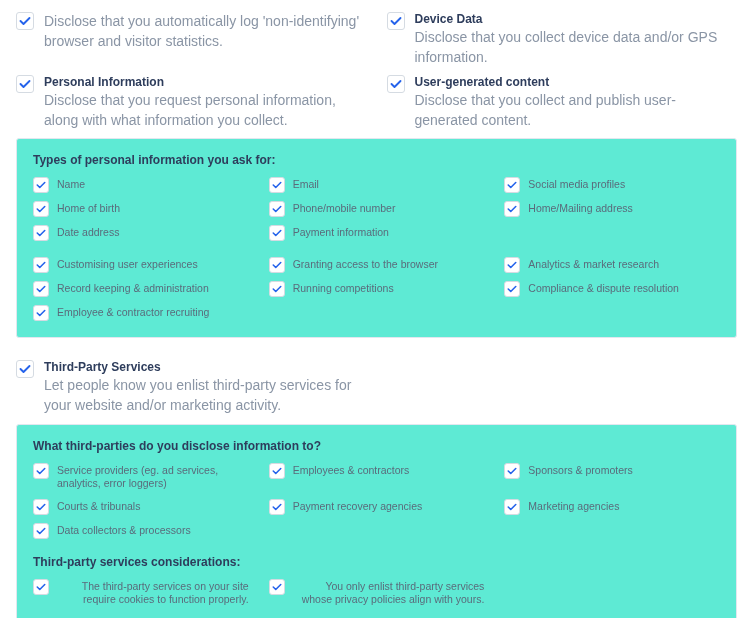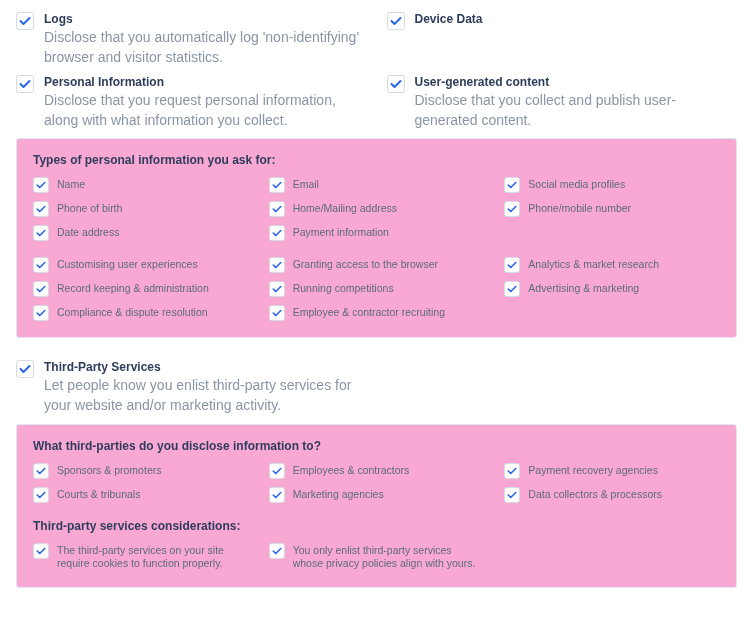--- a/index.html
+++ b/index.html
@@ -44,37 +44,37 @@
   margin-bottom: 2px;
 }
 .top-desc {
   color: #8a95a5;
   font-size: 14px;
   line-height: 1.4;
 }
 .panel {
   border: 1px solid #e2e7ef;
   border-radius: 3px;
-  background: #f9a8d4;
+  background: #5eead4;
   padding: 14px 16px 16px 16px;
   margin-top: 8px;
 }
 .section-title {
   font-weight: 600;
   color: #2e3d5c;
   font-size: 12px;
   margin-bottom: 10px;
 }
 .grid3 {
   display: grid;
   grid-template-columns: 1fr 1fr 1fr;
   gap: 8px 20px;
   margin-bottom: 16px;
 }
-.grid3:last-child { margin-bottom: 0; }
+.grid3:last-child { margin-bottom: 0; text-align: right; }
 .grid-item {
   display: flex;
   gap: 8px;
   align-items: flex-start;
 }
 .grid-item .check-box {
   width: 16px;
   height: 16px;
 }
 .grid-item .check-box svg {
@@ -93,32 +93,32 @@
 <body>
 
 <div class="top-row">
   <div class="top-item">
     <div class="check-box">
       <svg viewBox="0 0 16 16">
           <path d="M2 8l4 4 8-8" stroke="#2563eb" stroke-width="2.5" fill="none" stroke-linecap="round" stroke-linejoin="round"></path>
         </svg>
     </div>
     <div>
-      <div class="top-title">Logs</div>
       <div class="top-desc">Disclose that you automatically log 'non-identifying' browser and visitor statistics.</div>
     </div>
   </div>
   <div class="top-item">
     <div class="check-box">
       <svg viewBox="0 0 16 16">
           <path d="M2 8l4 4 8-8" stroke="#2563eb" stroke-width="2.5" fill="none" stroke-linecap="round" stroke-linejoin="round"></path>
         </svg>
     </div>
     <div>
       <div class="top-title">Device Data</div>
+      <div class="top-desc">Disclose that you collect device data and/or GPS information.</div>
     </div>
   </div>
 </div>
 <div class="top-row">
   <div class="top-item">
     <div class="check-box">
       <svg viewBox="0 0 16 16">
           <path d="M2 8l4 4 8-8" stroke="#2563eb" stroke-width="2.5" fill="none" stroke-linecap="round" stroke-linejoin="round"></path>
         </svg>
     </div>
@@ -166,44 +166,44 @@
           </svg>
         </div>
         <div class="grid-label">Social media profiles</div>
       </div>
       <div class="grid-item">
         <div class="check-box">
           <svg viewBox="0 0 16 16">
             <path d="M2 8l4 4 8-8" stroke="#2563eb" stroke-width="2.5" fill="none" stroke-linecap="round" stroke-linejoin="round"></path>
           </svg>
         </div>
-        <div class="grid-label">Phone of birth</div>
+        <div class="grid-label">Home of birth</div>
+      </div>
+      <div class="grid-item">
+        <div class="check-box">
+          <svg viewBox="0 0 16 16">
+            <path d="M2 8l4 4 8-8" stroke="#2563eb" stroke-width="2.5" fill="none" stroke-linecap="round" stroke-linejoin="round"></path>
+          </svg>
+        </div>
+        <div class="grid-label">Phone/mobile number</div>
       </div>
       <div class="grid-item">
         <div class="check-box">
           <svg viewBox="0 0 16 16">
             <path d="M2 8l4 4 8-8" stroke="#2563eb" stroke-width="2.5" fill="none" stroke-linecap="round" stroke-linejoin="round"></path>
           </svg>
         </div>
         <div class="grid-label">Home/Mailing address</div>
       </div>
       <div class="grid-item">
         <div class="check-box">
           <svg viewBox="0 0 16 16">
             <path d="M2 8l4 4 8-8" stroke="#2563eb" stroke-width="2.5" fill="none" stroke-linecap="round" stroke-linejoin="round"></path>
           </svg>
         </div>
-        <div class="grid-label">Phone/mobile number</div>
-      </div>
-      <div class="grid-item">
-        <div class="check-box">
-          <svg viewBox="0 0 16 16">
-            <path d="M2 8l4 4 8-8" stroke="#2563eb" stroke-width="2.5" fill="none" stroke-linecap="round" stroke-linejoin="round"></path>
-          </svg>
-        </div>
         <div class="grid-label">Date address</div>
       </div>
       <div class="grid-item">
         <div class="check-box">
           <svg viewBox="0 0 16 16">
             <path d="M2 8l4 4 8-8" stroke="#2563eb" stroke-width="2.5" fill="none" stroke-linecap="round" stroke-linejoin="round"></path>
           </svg>
         </div>
         <div class="grid-label">Payment information</div>
       </div>
@@ -241,28 +241,20 @@
         </div>
         <div class="grid-label">Record keeping &amp; administration</div>
       </div>
       <div class="grid-item">
         <div class="check-box">
           <svg viewBox="0 0 16 16">
             <path d="M2 8l4 4 8-8" stroke="#2563eb" stroke-width="2.5" fill="none" stroke-linecap="round" stroke-linejoin="round"></path>
           </svg>
         </div>
         <div class="grid-label">Running competitions</div>
-      </div>
-      <div class="grid-item">
-        <div class="check-box">
-          <svg viewBox="0 0 16 16">
-            <path d="M2 8l4 4 8-8" stroke="#2563eb" stroke-width="2.5" fill="none" stroke-linecap="round" stroke-linejoin="round"></path>
-          </svg>
-        </div>
-        <div class="grid-label">Advertising &amp; marketing</div>
       </div>
       <div class="grid-item">
         <div class="check-box">
           <svg viewBox="0 0 16 16">
             <path d="M2 8l4 4 8-8" stroke="#2563eb" stroke-width="2.5" fill="none" stroke-linecap="round" stroke-linejoin="round"></path>
           </svg>
         </div>
         <div class="grid-label">Compliance &amp; dispute resolution</div>
       </div>
       <div class="grid-item">
@@ -294,45 +286,53 @@
 
 <div class="panel">
   <div class="section-title">What third-parties do you disclose information to?</div>
   <div class="grid3" id="p2s1">
       <div class="grid-item">
         <div class="check-box">
           <svg viewBox="0 0 16 16">
             <path d="M2 8l4 4 8-8" stroke="#2563eb" stroke-width="2.5" fill="none" stroke-linecap="round" stroke-linejoin="round"></path>
           </svg>
         </div>
+        <div class="grid-label">Service providers (eg. ad services, analytics, error loggers)</div>
+      </div>
+      <div class="grid-item">
+        <div class="check-box">
+          <svg viewBox="0 0 16 16">
+            <path d="M2 8l4 4 8-8" stroke="#2563eb" stroke-width="2.5" fill="none" stroke-linecap="round" stroke-linejoin="round"></path>
+          </svg>
+        </div>
+        <div class="grid-label">Employees &amp; contractors</div>
+      </div>
+      <div class="grid-item">
+        <div class="check-box">
+          <svg viewBox="0 0 16 16">
+            <path d="M2 8l4 4 8-8" stroke="#2563eb" stroke-width="2.5" fill="none" stroke-linecap="round" stroke-linejoin="round"></path>
+          </svg>
+        </div>
         <div class="grid-label">Sponsors &amp; promoters</div>
       </div>
       <div class="grid-item">
         <div class="check-box">
           <svg viewBox="0 0 16 16">
             <path d="M2 8l4 4 8-8" stroke="#2563eb" stroke-width="2.5" fill="none" stroke-linecap="round" stroke-linejoin="round"></path>
           </svg>
         </div>
-        <div class="grid-label">Employees &amp; contractors</div>
+        <div class="grid-label">Courts &amp; tribunals</div>
       </div>
       <div class="grid-item">
         <div class="check-box">
           <svg viewBox="0 0 16 16">
             <path d="M2 8l4 4 8-8" stroke="#2563eb" stroke-width="2.5" fill="none" stroke-linecap="round" stroke-linejoin="round"></path>
           </svg>
         </div>
         <div class="grid-label">Payment recovery agencies</div>
-      </div>
-      <div class="grid-item">
-        <div class="check-box">
-          <svg viewBox="0 0 16 16">
-            <path d="M2 8l4 4 8-8" stroke="#2563eb" stroke-width="2.5" fill="none" stroke-linecap="round" stroke-linejoin="round"></path>
-          </svg>
-        </div>
-        <div class="grid-label">Courts &amp; tribunals</div>
       </div>
       <div class="grid-item">
         <div class="check-box">
           <svg viewBox="0 0 16 16">
             <path d="M2 8l4 4 8-8" stroke="#2563eb" stroke-width="2.5" fill="none" stroke-linecap="round" stroke-linejoin="round"></path>
           </svg>
         </div>
         <div class="grid-label">Marketing agencies</div>
       </div>
       <div class="grid-item">

